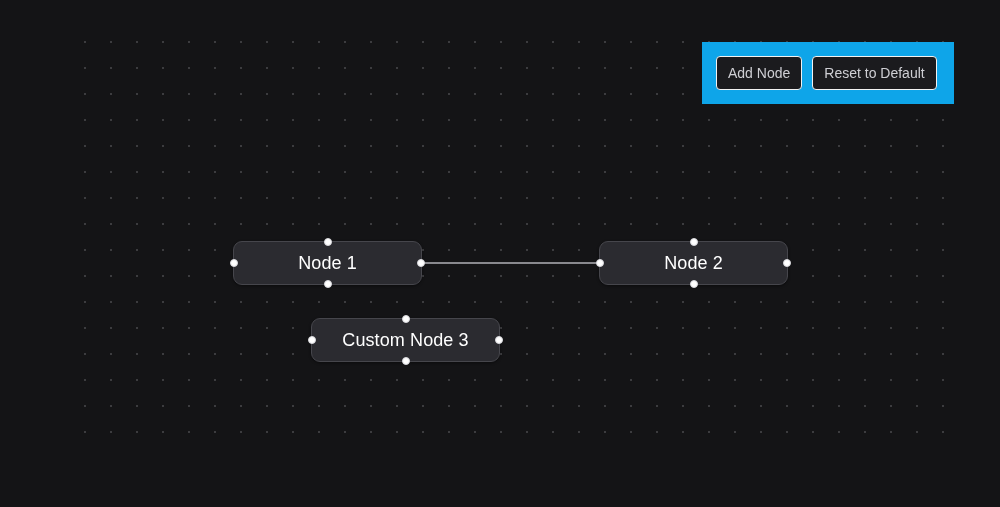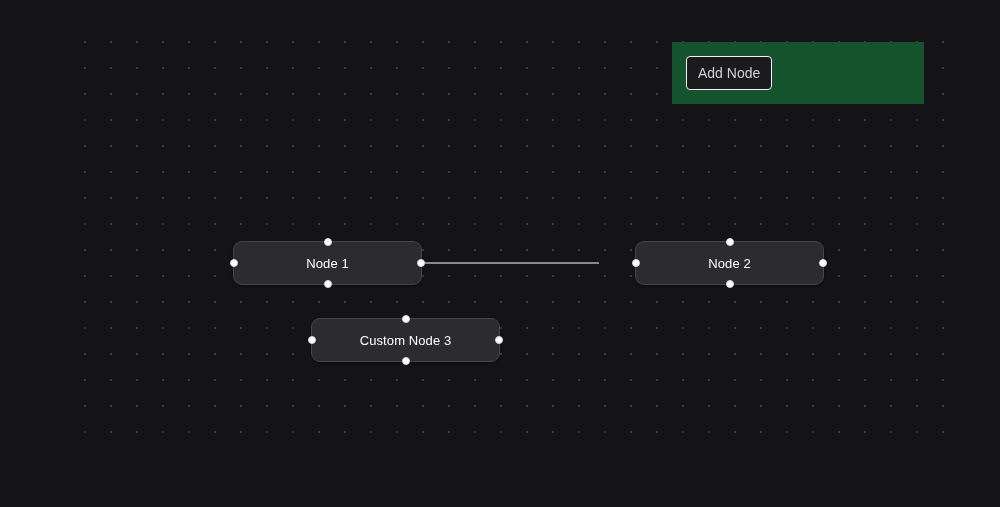--- a/index.html
+++ b/index.html
@@ -54,21 +54,21 @@
   }
 
   
   .rf-node {
     position: absolute;
     box-sizing: border-box;
     background: #2b2b30;
     border: 1px solid #46464c;
     border-radius: 9px;
     color: #ffffff;
-    font-size: 13px;
+    font-size: 18px;
     line-height: 1;
     display: flex;
     align-items: center;
     justify-content: center;
     text-align: center;
     letter-spacing: 0.1px;
     box-shadow: 0 1px 3px rgba(0,0,0,0.45);
     cursor: grab;
     user-select: none;
   }
@@ -87,25 +87,25 @@
     cursor: crosshair;
   }
   .handle.top    { left: 50%; top: 0;    transform: translate(-50%, -50%); }
   .handle.bottom { left: 50%; bottom: 0; transform: translate(-50%,  50%); }
   .handle.left   { top: 50%;  left: 0;   transform: translate(-50%, -50%); }
   .handle.right  { top: 50%;  right: 0;  transform: translate( 50%, -50%); }
 
   
   #controls-panel {
     position: absolute;
-    left: 672px;
+    left: 702px;
     top: 42px;
     width: 252px;
     height: 62px;
-    background: #14532d;
+    background: #0ea5e9;
     box-sizing: border-box;
     display: flex;
     align-items: center;
     gap: 10px;
     padding: 0 14px;
   }
   .panel-button {
     box-sizing: border-box;
     background: #1b1b1e;
     border: 1px solid #f2f2f2;
@@ -132,34 +132,35 @@
     </svg>
 
     <div class="rf-node" style="left:233px; top:241px; width:189px; height:44px;">
       <span class="rf-node-label">Node 1</span>
       <span class="handle top"></span>
       <span class="handle bottom"></span>
       <span class="handle left"></span>
       <span class="handle right"></span>
     </div>
 
-    <div class="rf-node" style="left:599px; top:241px; width:189px; height:44px;margin-left:36px;">
+    <div class="rf-node" style="left:599px; top:241px; width:189px; height:44px;">
       <span class="rf-node-label">Node 2</span>
       <span class="handle top"></span>
       <span class="handle bottom"></span>
       <span class="handle left"></span>
       <span class="handle right"></span>
     </div>
 
     <div class="rf-node" style="left:311px; top:318px; width:189px; height:44px;">
       <span class="rf-node-label">Custom Node 3</span>
       <span class="handle top"></span>
       <span class="handle bottom"></span>
       <span class="handle left"></span>
       <span class="handle right"></span>
     </div>
   </div>
 
   <div id="controls-panel">
     <button class="panel-button">Add Node</button>
+    <button class="panel-button">Reset to Default</button>
   </div>
 
 </div>
 
 </body></html>

